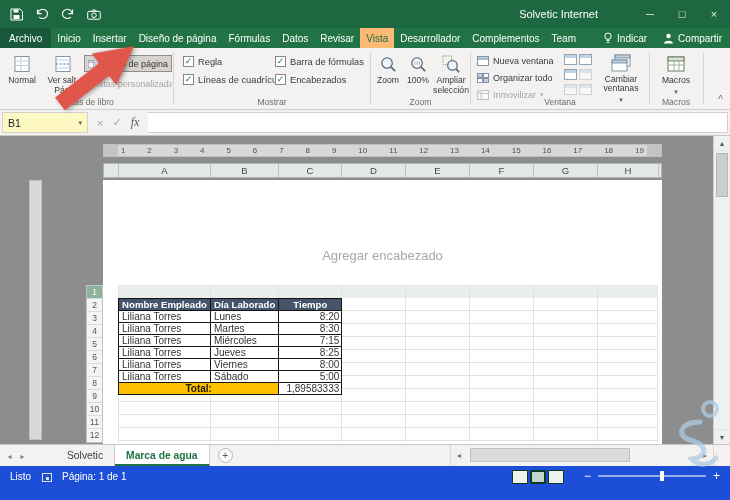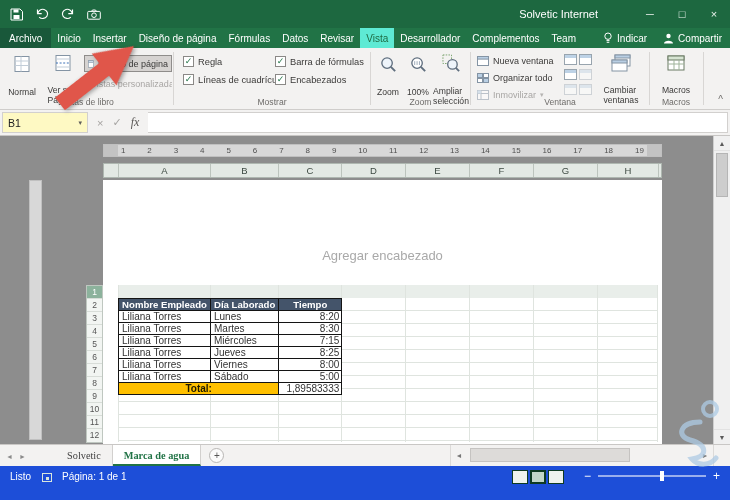--- a/index.html
+++ b/index.html
@@ -13,37 +13,37 @@
   .qat-btn { display:flex; align-items:center; justify-content:center; width:16px; height:18px; }
   .tb-title { position:absolute; left:50%; top:0; transform:translateX(-50%); line-height:28px; font-size:11px; }
   .tb-account { position:absolute; right:132px; top:0; line-height:28px; font-size:11px; }
   .winctl { position:absolute; right:0; top:0; height:28px; display:flex; }
   .winbtn { width:32px; height:28px; display:flex; align-items:center; justify-content:center; font-size:11px; color:#eaf2ec; }
 
   
   .tabrow { position:absolute; top:28px; left:0; right:0; height:20px; background:#217346; display:flex; align-items:stretch; color:#fff; font-size:10px; overflow:hidden; white-space:nowrap; }
   .rtab { padding:0 6px; display:flex; align-items:center; }
   .rtab.archivo { background:#19583a; padding:0 9px; }
-  .rtab.active { background:#5eead4; color:#1e6b43; }
+  .rtab.active { background:#fdba74; color:#1e6b43; }
   .tabs-right { margin-left:auto; display:flex; align-items:stretch; }
   .tellme, .share { display:flex; align-items:center; gap:4px; padding:0 8px; }
 
   
   .ribbon { position:absolute; top:48px; left:0; right:0; height:62px; background:#f3f2f1; border-bottom:1px solid #cfcdcb; color:#3b3a39; }
   .rgroup { position:absolute; top:0; bottom:0; }
   .rgroup-label { position:absolute; bottom:2px; left:0; right:0; text-align:center; font-size:8.6px; color:#6e6c6a; white-space:nowrap; }
   .rsep { position:absolute; top:4px; bottom:4px; width:1px; background:#d8d6d4; }
   #sep1{left:173px}#sep2{left:370px}#sep3{left:470px}#sep4{left:649px}#sep5{left:703px}
   #g-vistas{left:2px;width:170px}
   #g-mostrar{left:175px;width:194px}
   #g-zoom{left:372px;width:97px}
   #g-ventana{left:472px;width:176px}
   #g-macros{left:651px;width:50px}
 
-  .bigbtn { position:absolute; display:flex; flex-direction:column; align-items:center; justify-content:flex-start; gap:14px; padding-top:4px; text-align:left; }
+  .bigbtn { position:absolute; display:flex; flex-direction:column; align-items:center; justify-content:flex-start; gap:2px; padding-top:4px; text-align:center; }
   .bigbtn .lbl { font-size:8.6px; line-height:1.12; white-space:pre-line; }
   .bigbtn .ic { height:20px; display:flex; align-items:center; justify-content:center; }
   .smallbtn { position:absolute; display:flex; align-items:center; gap:4px; padding:0 3px; font-size:9px; white-space:nowrap; overflow:hidden; }
   .smallbtn.hl { background:#d6d3d1; border:1px solid #8f8d8b; }
   .dis { color:#a8a6a4; }
   .caret { font-size:7px; color:#5f5d5b; }
   .dis .caret { color:#b5b3b1; }
 
   #btn-normal{left:2px;top:2px;width:36px;height:54px}
   #btn-salto{left:40px;top:2px;width:42px;height:54px}
@@ -109,21 +109,21 @@
   .curwrap { display:flex; justify-content:space-between; }
   #vscroll { position:absolute; right:0; top:0; width:17px; height:308px; background:#f0f0f0; border-left:1px solid #cfcfcf; }
   .vs-up { height:15px; text-align:center; font-size:7px; line-height:15px; color:#5a5a5a; border-bottom:1px solid #e2e2e2; }
   .vs-thumb { position:absolute; left:2px; top:17px; width:12px; height:44px; background:#cdcdcd; border:1px solid #b5b5b5; }
   .vs-down { position:absolute; bottom:0; left:0; width:100%; height:15px; text-align:center; font-size:7px; line-height:15px; color:#5a5a5a; border-top:1px solid #e2e2e2; }
 
   
   #tabbar { position:absolute; top:444px; left:0; right:0; height:22px; background:#f3f2f1; border-top:1px solid #c9c7c5; }
   .tabnav { position:absolute; left:6px; top:0; height:22px; display:flex; align-items:center; gap:6px; color:#8a8a8a; font-size:7px; }
   #sheettabs { position:absolute; left:56px; top:0; height:21px; display:flex; align-items:stretch; }
-  .sheettab { padding:0 11px; line-height:21px; font-size:10.3px; color:#3f3f3f; border-right:1px solid #d2d0ce;font-family:Liberation Serif, serif; }
+  .sheettab { padding:0 11px; line-height:21px; font-size:10.3px; color:#3f3f3f; border-right:1px solid #d2d0ce; }
   .sheettab.active { background:#fff; color:#217346; font-weight:bold; border-bottom:2px solid #217346; }
   #addsheet { position:relative; margin:3px 0 0 8px; width:15px; height:15px; border:1px solid #b8b6b4; border-radius:50%; line-height:13px; text-align:center; font-size:10px; color:#555; background:#fbfbfb; }
   #hscroll { position:absolute; left:450px; right:17px; top:0; height:21px; border-left:1px solid #dcdad8; display:flex; align-items:center; }
   .hs-btn { width:16px; text-align:center; font-size:7px; color:#777; }
   .hs-track { flex:1; height:21px; position:relative; }
   .hs-thumb { position:absolute; left:3px; top:3px; height:14px; width:160px; background:#dddbd9; border:1px solid #c5c3c1; }
   #tb-corner { position:absolute; right:0; top:0; width:17px; height:21px; border-left:1px solid #dcdad8; background:#f3f2f1; }
 
   
   #statusbar { position:absolute; top:466px; left:0; right:0; bottom:0; background:#1d4ed8; color:#fff; }

